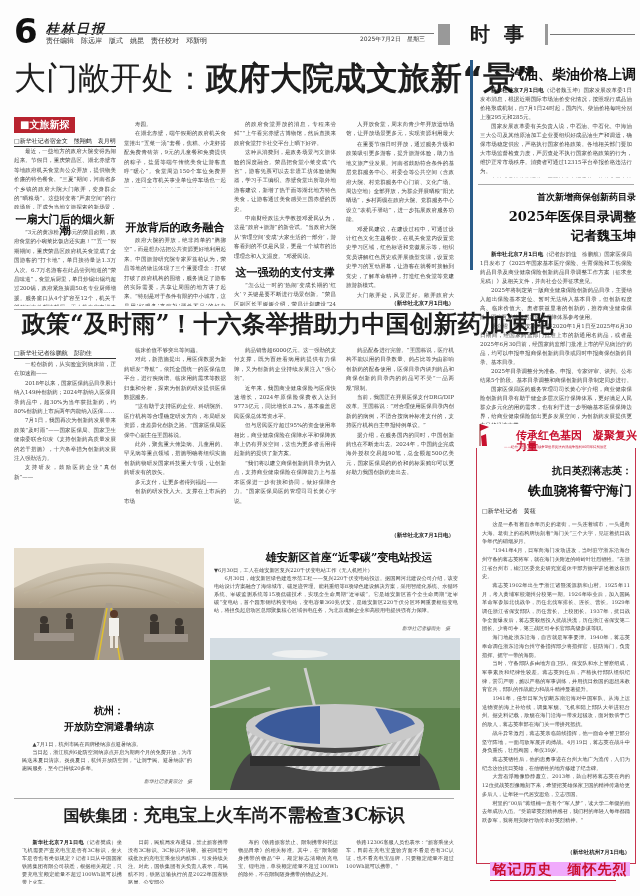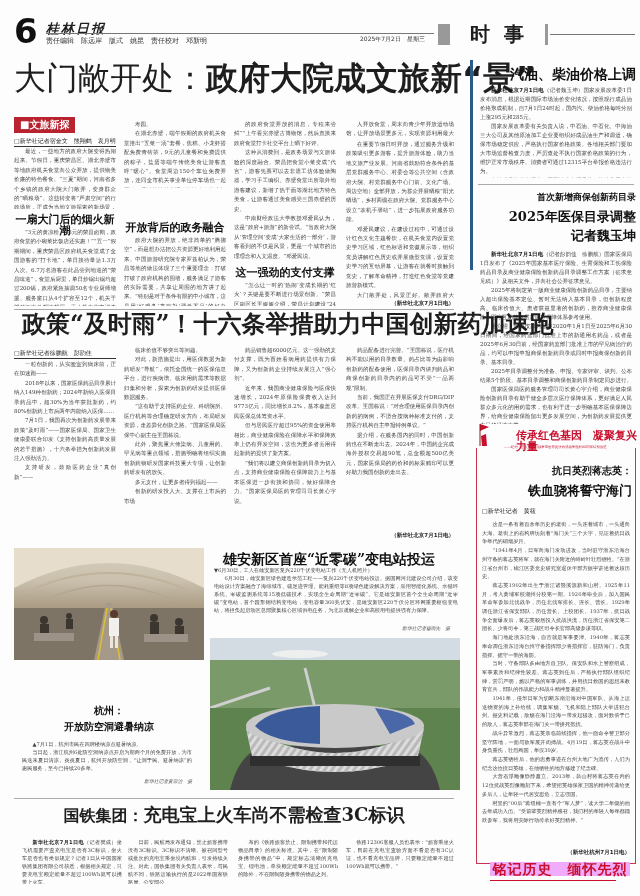--- a/index.html
+++ b/index.html
@@ -193,21 +193,21 @@
   </svg>
 </div>
 <div class="abs caption-title" style="left:14px;top:706px;width:190px;">杭州：</div>
 <div class="abs caption-title" style="left:14px;top:722px;width:190px;">开放防空洞避暑纳凉</div>
 <div class="abs r-col" style="left:22px;top:740px;width:170px;height:38px;font-size:5.2px;line-height:8px;">
   <p>▲7月1日，杭州市民在四牌楼纳凉点避暑纳凉。</p>
   <p>当日起，浙江杭州6处防空洞纳凉点开启为期两个月的免费开放，为市民送来夏日清凉。炎炎夏日，杭州开放防空洞，“让洞于民、避暑纳凉”的惠民服务，至今已持续20多年。</p>
 </div>
 <div class="abs small-credit" style="left:22px;top:780px;width:170px;">新华社记者黄宗治　摄</div>
 
-<div class="abs caption-title" style="left:204px;top:552px;width:250px;font-size:14px;">雄安新区首座“近零碳”变电站投运</div>
+<div class="abs caption-title" style="left:224px;top:552px;width:250px;font-size:11px;">雄安新区首座“近零碳”变电站投运</div>
 <div class="abs r-col" style="left:214px;top:566px;width:244px;height:60px;font-size:5.2px;line-height:8px;">
   <p style="text-indent:0"><span>▼6月30日，工人在雄安新区复兴220千伏变电站工作</span><span>（无人机照片）</span></p>
   <p>6月30日，雄安新区绿色建造示范工程——复兴220千伏变电站投运。据国网河北建设公司介绍，该变电站设计方案融合了海绵城市、碳足迹管理、能耗重组等8项绿色建设解决方案，采用智能化系统、水循环系统、零碳监测系统等15项低碳技术，实现全生命周期“近零碳”。它是雄安新区首个全生命周期“近零碳”变电站，首个园形钢结构变电站，变电容量360兆伏安，是雄安新区220千伏分区环网重要枢纽变电站，将担负起启动区总部聚集核心区域供电任务，为北京疏解企业和高校用电提供强有力保障。</p>
 </div>
 <div class="abs small-credit" style="left:214px;top:627px;width:236px;">新华社记者穆雨先　摄</div>
 
 <div class="abs photo-stadium">
   <svg width="250" height="152" viewBox="0 0 250 152">
     <rect x="0" y="0" width="250" height="22" fill="#d3dce2"></rect>
     <ellipse cx="90" cy="16" rx="28" ry="4" fill="#eef0f0"></ellipse>

